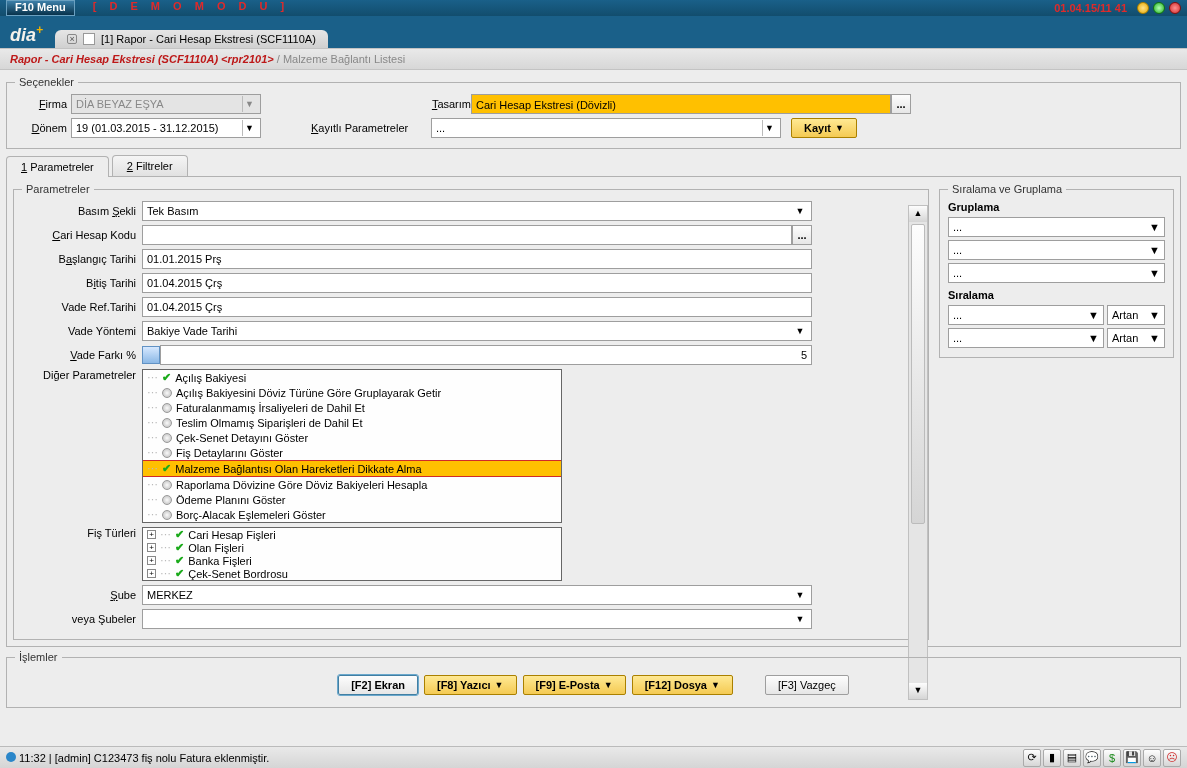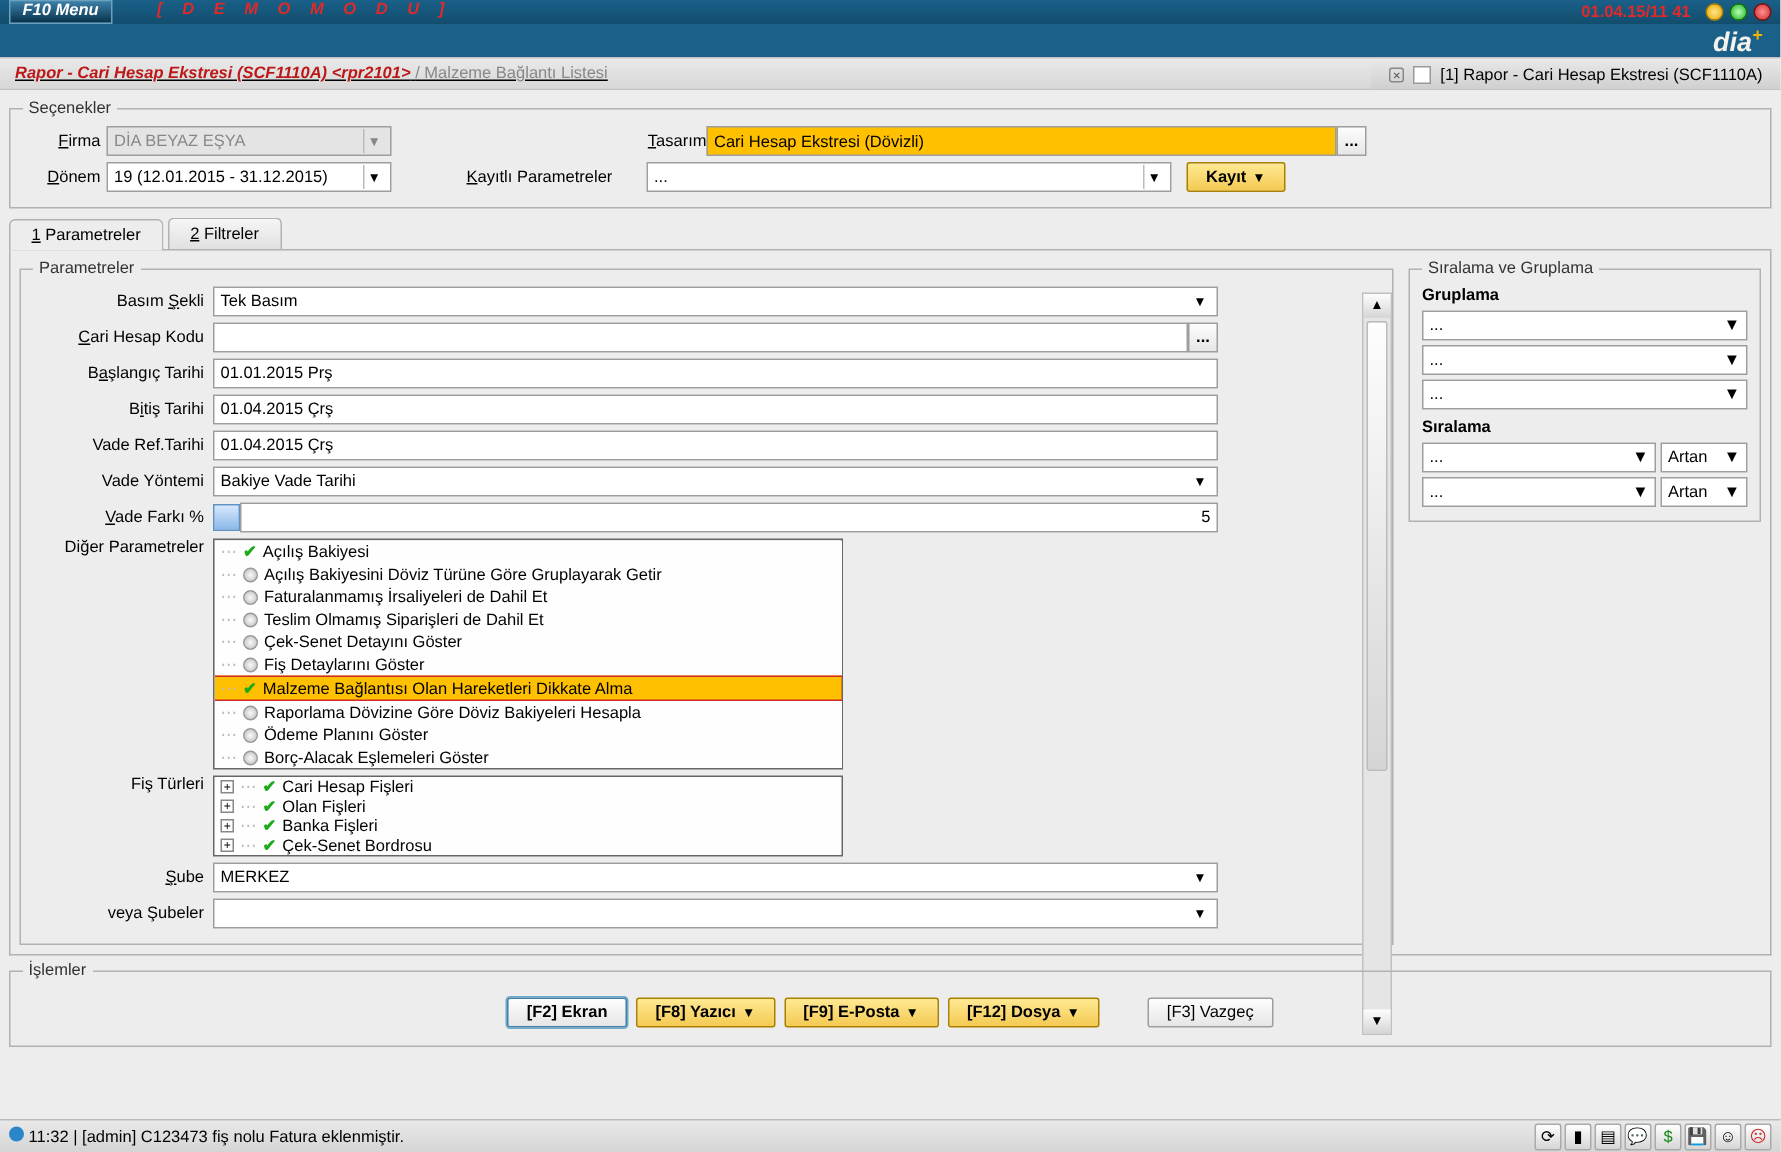--- a/index.html
+++ b/index.html
@@ -4,27 +4,27 @@
 <style>
 *{box-sizing:border-box;margin:0;padding:0;font-family:Tahoma,Arial,sans-serif;font-size:11px;}
 body{width:1187px;height:768px;background:#ededed;overflow:hidden;}
 .topbar{height:16px;background:linear-gradient(#1a6089,#124d6d);display:flex;justify-content:space-between;padding:0 6px;color:#fff;}
 .f10{background:linear-gradient(#3c7fa8,#08334c);font-weight:bold;padding:0 8px;border:1px solid #6aa0c0;}
 .demo{color:#e02a2a;font-weight:bold;letter-spacing:5px;}
 .win-btn{width:12px;height:12px;border-radius:6px;display:inline-block;margin-left:4px;background:radial-gradient(#ffe38a,#e8a800);border:1px solid #aa8000;}
 .win-btn.green{background:radial-gradient(#b3ffb3,#1eaf1e);border-color:#127012;}
 .win-btn.red{background:radial-gradient(#ff9090,#cf2a2a);border-color:#7d1010;}
 .datetime{color:#e02a2a;font-weight:bold;margin-right:6px;}
-.tabrow{height:22px;background:#1a6089;display:flex;align-items:flex-end;padding-left:4px;flex-direction:column;}
+.tabrow{height:32px;background:#1a6089;display:flex;align-items:flex-end;padding-left:4px;}
 .logo{color:#f5f2eb;font-size:18px;font-weight:bold;font-style:italic;padding:0 12px 2px 6px;}
 .logo sup{color:#f4b400;font-size:12px;}
 .tab{background:linear-gradient(#e6e6e6,#d0d0d0);padding:3px 12px;border-radius:6px 6px 0 0;display:flex;align-items:center;gap:6px;}
 .tab .xicon{width:10px;height:10px;border:1px solid #888;border-radius:2px;display:inline-block;font-size:9px;line-height:8px;text-align:center;color:#555;}
 .tab .doc{width:12px;height:12px;background:#fff;border:1px solid #999;display:inline-block;}
-.breadcrumb{background:linear-gradient(#e9e9e9,#d7d7d7);height:22px;display:flex;justify-content:flex-start;align-items:center;padding:0 10px;border-top:1px solid #c3c3c3;border-bottom:1px solid #c3c3c3;text-decoration:underline;}
+.breadcrumb{background:linear-gradient(#e9e9e9,#d7d7d7);height:22px;display:flex;justify-content:flex-start;align-items:center;padding:0 10px;border-top:1px solid #c3c3c3;border-bottom:1px solid #c3c3c3;}
 .breadcrumb .left .main{color:#bd1818;font-weight:bold;font-style:italic;}
 .breadcrumb .left .sub{color:#888;}
 .breadcrumb .right{color:#bd1818;font-weight:bold;font-style:italic;}
 .content{padding:6px 6px 4px 6px;}
 fieldset{border:1px solid #b2b2b2;padding:6px 8px;position:relative;}
 legend{color:#333;padding:0 4px;}
 .secrow{display:flex;align-items:center;margin-bottom:4px;}
 .lbl{width:56px;text-align:right;padding-right:4px;}
 .lbl2{width:130px;text-align:left;padding-left:10px;}
 .field{height:20px;border:1px solid #9e9e9e;background:#fff;padding:2px 4px;display:flex;justify-content:space-between;align-items:center;}
@@ -67,21 +67,21 @@
 .status{position:absolute;bottom:0;left:0;right:0;height:22px;background:linear-gradient(#e9e9e9,#d5d5d5);border-top:1px solid #bbb;display:flex;justify-content:space-between;align-items:center;padding:0 6px;}
 .status .sicon{width:10px;height:10px;border-radius:5px;background:#2a86c9;display:inline-block;}
 .icons{display:flex;gap:2px;}
 .ic{width:18px;height:18px;border:1px solid #aaa;background:linear-gradient(#fefefe,#d6d6d6);border-radius:2px;display:flex;align-items:center;justify-content:center;font-size:11px;}
 .u{text-decoration:underline;}
 </style>
 </head>
 <body>
 
 <div class="topbar">
-  <div style="display:flex;gap:30px;font-style:italic;">
+  <div style="display:flex;gap:18px;">
     <div class="f10">F10 Menu</div>
     <div class="demo">[ D E M O   M O D U ]</div>
   </div>
   <div style="display:flex;align-items:center;">
     <span class="datetime">01.04.15/11 41</span>
     <span class="win-btn"></span>
     <span class="win-btn green"></span>
     <span class="win-btn red"></span>
   </div>
 </div>
@@ -115,21 +115,21 @@
       <div style="width:80px;"></div>
       <div class="lbl2" style="text-align:right;"><span class="u">T</span>asarım</div>
       <div class="field orange" style="width:420px;align-items:flex-end;">
         <span>Cari Hesap Ekstresi (Dövizli)</span>
       </div>
       <div class="pick">...</div>
     </div>
     <div class="secrow">
       <div class="lbl"><span class="u">D</span>önem</div>
       <div class="field" style="width:190px;">
-        <span>19 (12.01.2015 - 31.12.2015)</span>
+        <span>19 (01.03.2015 - 31.12.2015)</span>
           <span class="ddl">▼</span>
       </div>
       <div style="width:40px;"></div>
       <div class="lbl2"><span class="u">K</span>ayıtlı Parametreler</div>
       <div class="field" style="width:350px;">
         <span>...</span>
           <span class="ddl">▼</span>
       </div>
       <div style="width:10px;"></div>
       <div class="btn">

